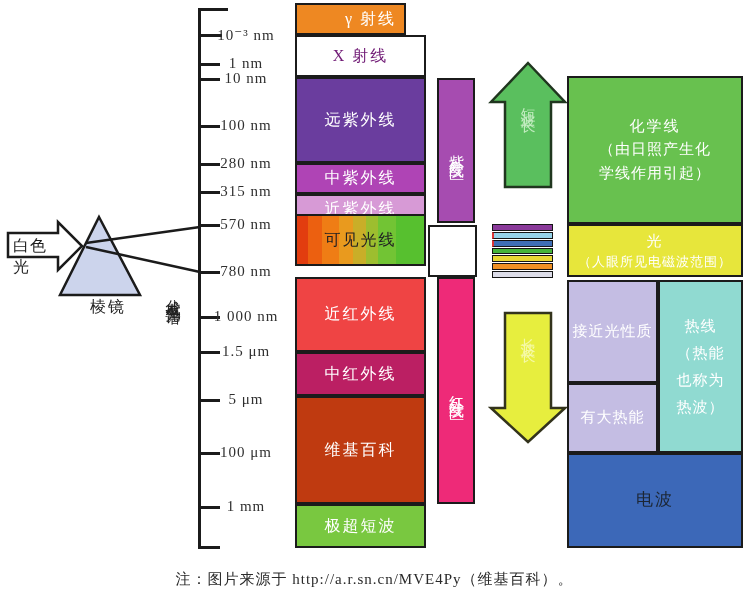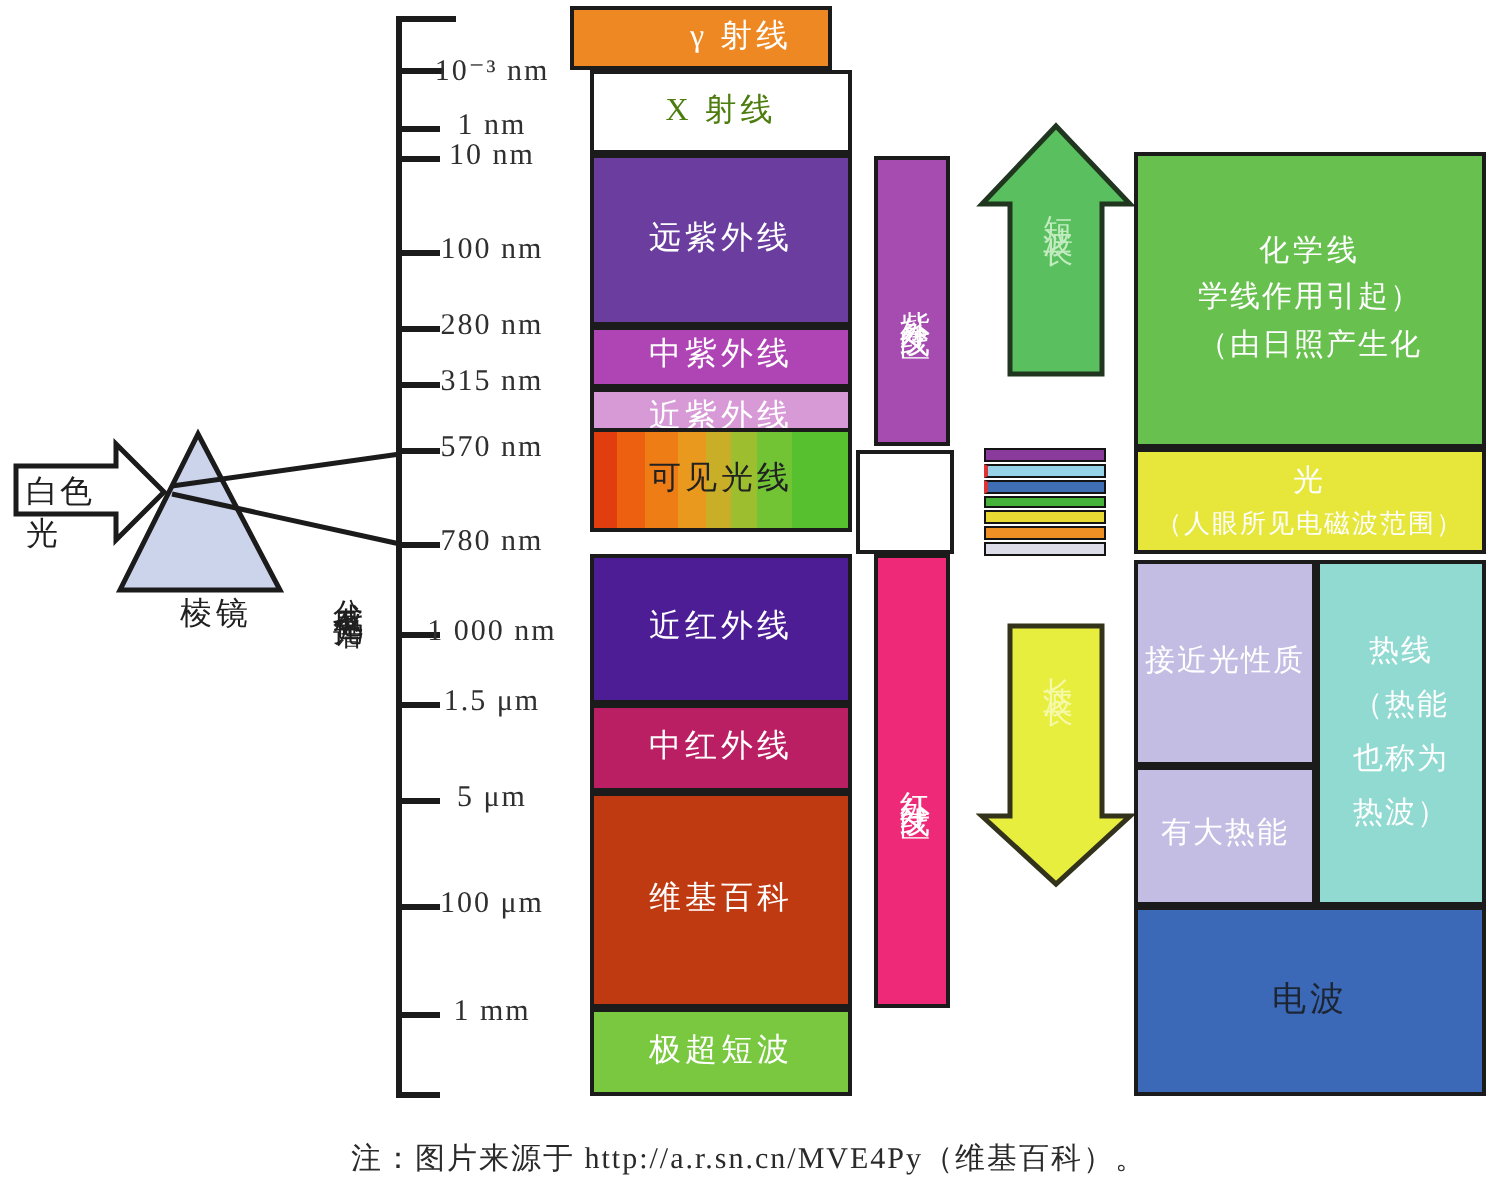--- a/index.html
+++ b/index.html
@@ -63,40 +63,40 @@
   <div class="ticklabel" style="top:155px;">280 nm</div>
   <div class="ticklabel" style="top:183px;">315 nm</div>
   <div class="ticklabel" style="top:216px;">570 nm</div>
   <div class="ticklabel" style="top:263px;">780 nm</div>
   <div class="ticklabel" style="top:308px;">1 000 nm</div>
   <div class="ticklabel" style="top:343px;">1.5 μm</div>
   <div class="ticklabel" style="top:391px;">5 μm</div>
   <div class="ticklabel" style="top:444px;">100 μm</div>
   <div class="ticklabel" style="top:498px;">1 mm</div>
 
-  <div class="block" style="left:285px;top:3px;width:131px;height:32px;background:#ee8822;padding-left:40px;">
+  <div class="block" style="left:295px;top:3px;width:111px;height:32px;background:#ee8822;padding-left:40px;">
       <span>γ 射线</span>
     </div>
-  <div class="block blacktext" style="left:295px;top:35px;width:131px;height:42px;background:#ffffff;color:#4d7c0f;">
+  <div class="block blacktext" style="left:295px;top:35px;width:131px;height:42px;background:#ffffff;color:#701a75;">
       <span>X 射线</span>
     </div>
   <div class="block" style="left:295px;top:163px;width:131px;height:31px;background:#af44b5;">
       <span>中紫外线</span>
     </div>
   <div class="block" style="left:295px;top:77px;width:131px;height:86px;background:#6a3d9e;">
       <span>远紫外线</span>
     </div>
   <div class="block" style="left:295px;top:194px;width:131px;height:31px;background:#d79ad6;">
       <span>近紫外线</span>
     </div>
   <div class="block blacktext" style="left:295px;top:214px;width:131px;height:52px;color:#222;
        background:linear-gradient(90deg,#e23d0f 0%,#e23d0f 9%,#ec6010 9%,#ec6010 20%,#ef7d15 20%,#ef7d15 33%,#e99a1e 33%,#e99a1e 44%,#c9ae28 44%,#c9ae28 54%,#9dbe2f 54%,#9dbe2f 64%,#72c434 64%,#72c434 78%,#57c02f 78%,#57c02f 100%);">
       <span>可见光线</span>
     </div>
-  <div class="block" style="left:295px;top:277px;width:131px;height:75px;background:#4c1d95;text-align:center;">
+  <div class="block" style="left:295px;top:277px;width:131px;height:75px;background:#ef4444;text-align:center;">
       <span>近红外线</span>
     </div>
   <div class="block" style="left:295px;top:352px;width:131px;height:44px;background:#bb1f63;">
       <span>中红外线</span>
     </div>
   <div class="block" style="left:295px;top:396px;width:131px;height:108px;background:#bf3a10;">
       <span>维基百科</span>
     </div>
   <div class="block" style="left:295px;top:504px;width:131px;height:44px;background:#79c840;">
       <span>极超短波</span>
@@ -126,22 +126,22 @@
   </svg>
   <div class="abs vtext" style="left:518px;top:96px;height:80px;color:#c2ecc0;font-size:15px;letter-spacing:5px;">短波长</div>
 
   <svg class="abs" style="left:488px;top:311px;" width="80" height="134" viewBox="0 0 80 134">
     <polygon points="17,2 63,2 63,97 77,97 40,131 3,97 17,97" fill="#e7ee3e" stroke="#33331c" stroke-width="2.5"></polygon>
   </svg>
   <div class="abs vtext" style="left:518px;top:326px;height:80px;color:#f5f9a8;font-size:15px;letter-spacing:5px;">长波长</div>
 
   <div class="block" style="left:567px;top:76px;width:176px;height:148px;background:#68c14f;font-size:15px;">
     <div>化学线</div>
+    <div class="small" style="font-size:15px;">（由日照产生化</div>
     <div class="small" style="font-size:15px;">学线作用引起）</div>
-    <div class="small" style="font-size:15px;">（由日照产生化</div>
   </div>
   <div class="block" style="left:567px;top:224px;width:176px;height:53px;background:#e7e63b;font-size:15px;line-height:1.5;">
     <div>光</div>
     <div class="small">（人眼所见电磁波范围）</div>
   </div>
   <div class="block" style="left:567px;top:280px;width:91px;height:103px;background:#c4bde3;font-size:15px;letter-spacing:1px;">
     <span>接近光性质</span>
   </div>
   <div class="block" style="left:567px;top:383px;width:91px;height:70px;background:#c4bde3;font-size:15px;letter-spacing:1px;">
     <span>有大热能</span>

